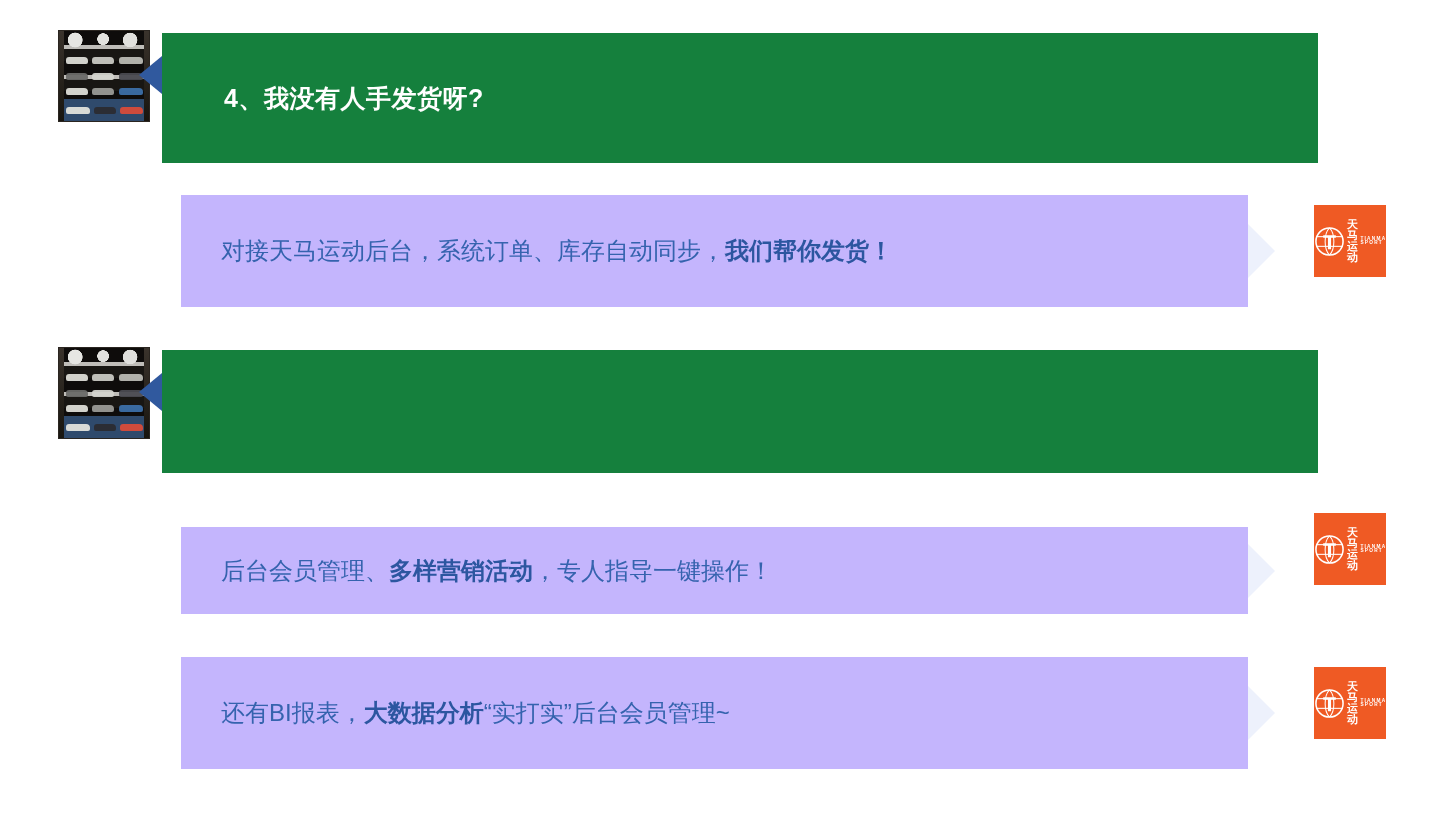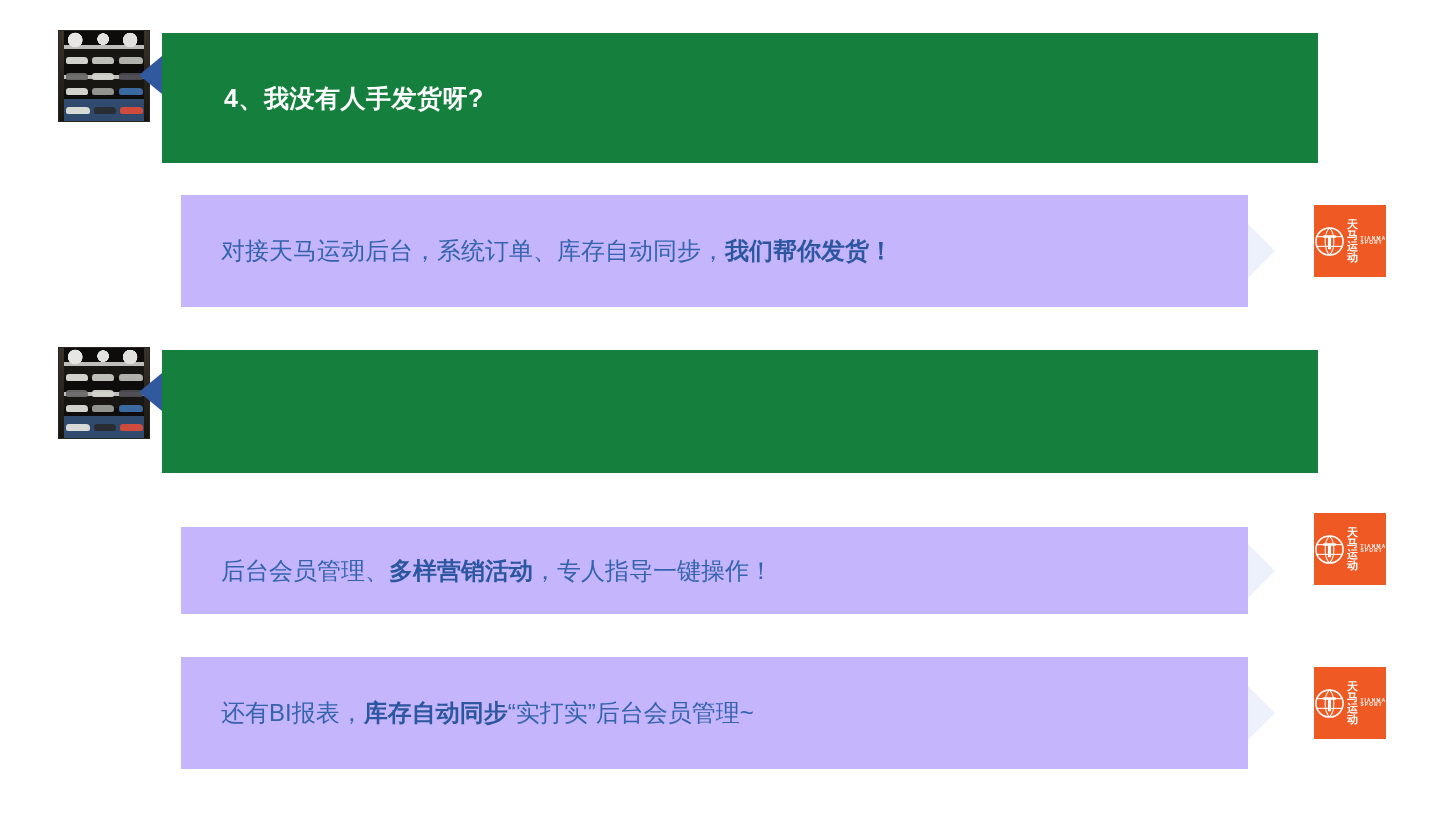--- a/index.html
+++ b/index.html
@@ -250,21 +250,21 @@
         <path d="M2.4 11 H29.6" fill="none" stroke="#ffffff" stroke-width="1.1"></path>
         <path d="M2.4 21 H29.6" fill="none" stroke="#ffffff" stroke-width="1.1"></path>
         <path d="M9.5 9.5 H22.5 V12.2 H17.6 V24 H14.4 V12.2 H9.5 Z" fill="#ffffff"></path>
       </svg>
     </div>
     <div class="logo-cn">天马运动</div>
     <div class="logo-en">TIANMA SPORT</div>
   </div>
 
   <div class="a-bar" id="abar3">
-    <div class="a-text"><span>还有BI报表，</span><b>库存自动同步</b><span>“实打实”后台会员管理~</span></div>
+    <div class="a-text"><span>还有BI报表，</span><b>大数据分析</b><span>“实打实”后台会员管理~</span></div>
     <div class="a-tip"></div>
   </div>
 
   <div class="logo-badge" id="logo3">
     <div class="emblem">
       <svg viewBox="0 0 32 32" width="31" height="31" aria-hidden="true">
         <circle cx="16" cy="16" r="14" fill="none" stroke="#ffffff" stroke-width="1.6"></circle>
         <path d="M16 2 C10 8 10 24 16 30" fill="none" stroke="#ffffff" stroke-width="1.1"></path>
         <path d="M16 2 C22 8 22 24 16 30" fill="none" stroke="#ffffff" stroke-width="1.1"></path>
         <path d="M2.4 11 H29.6" fill="none" stroke="#ffffff" stroke-width="1.1"></path>

